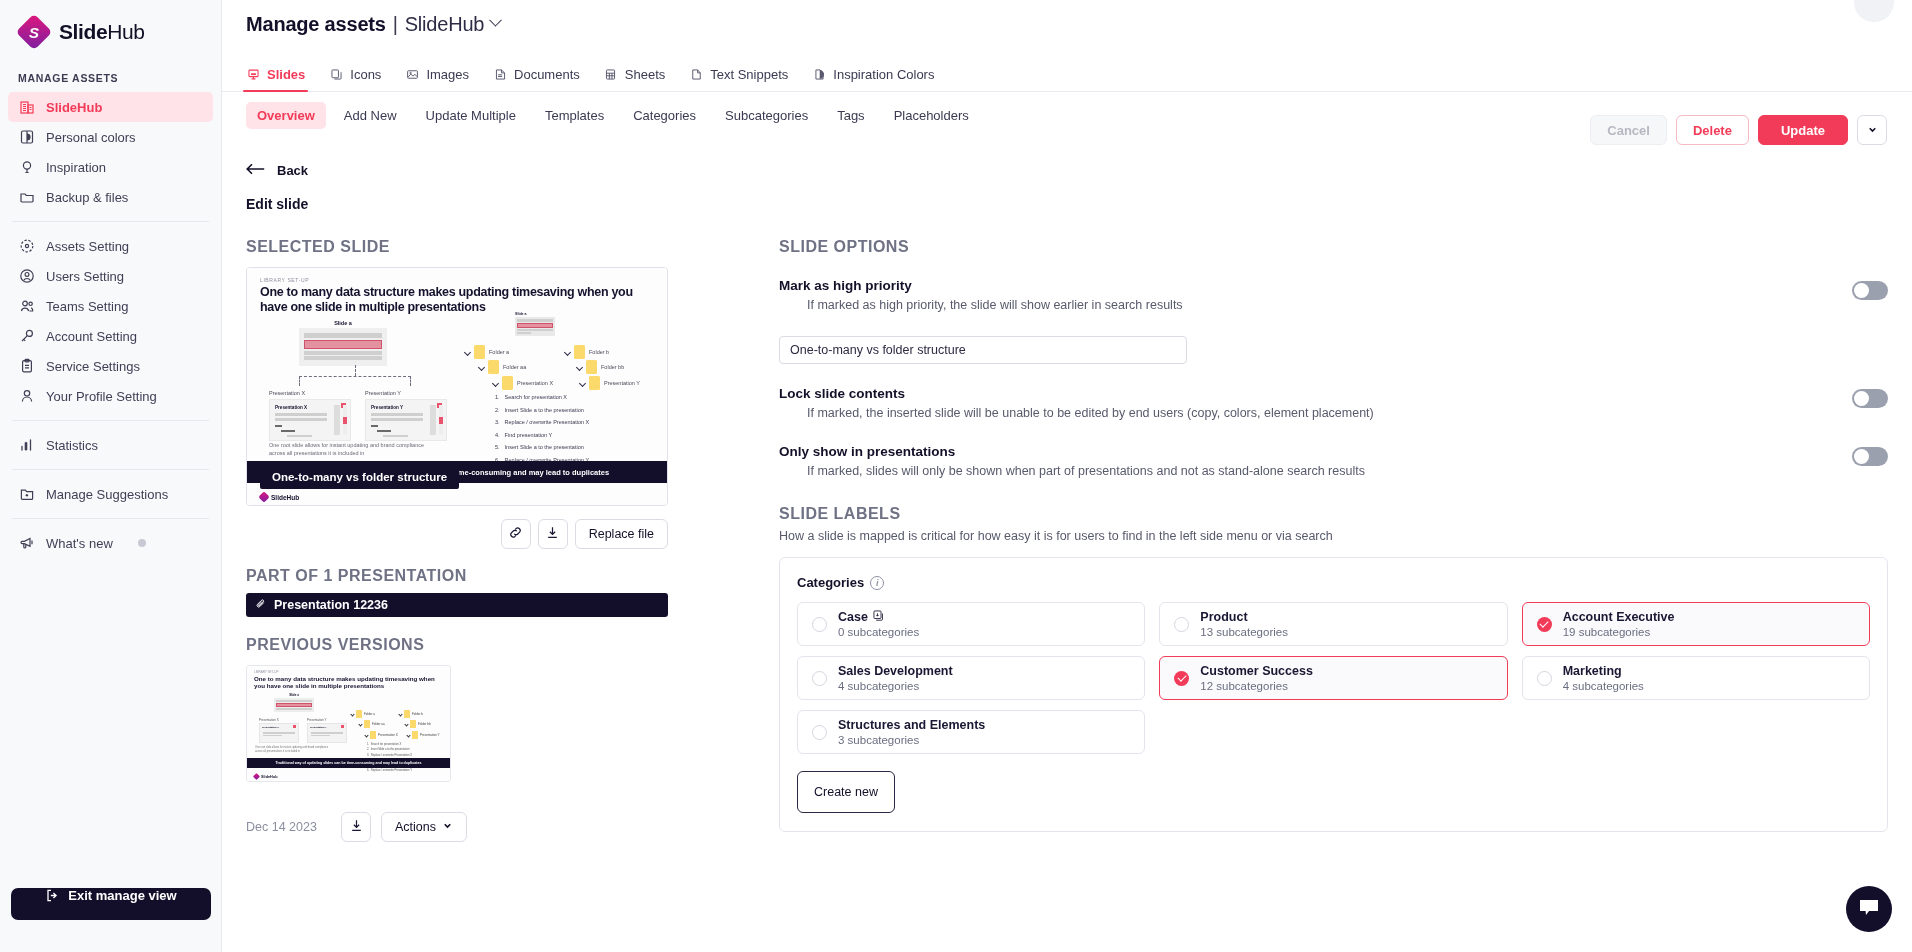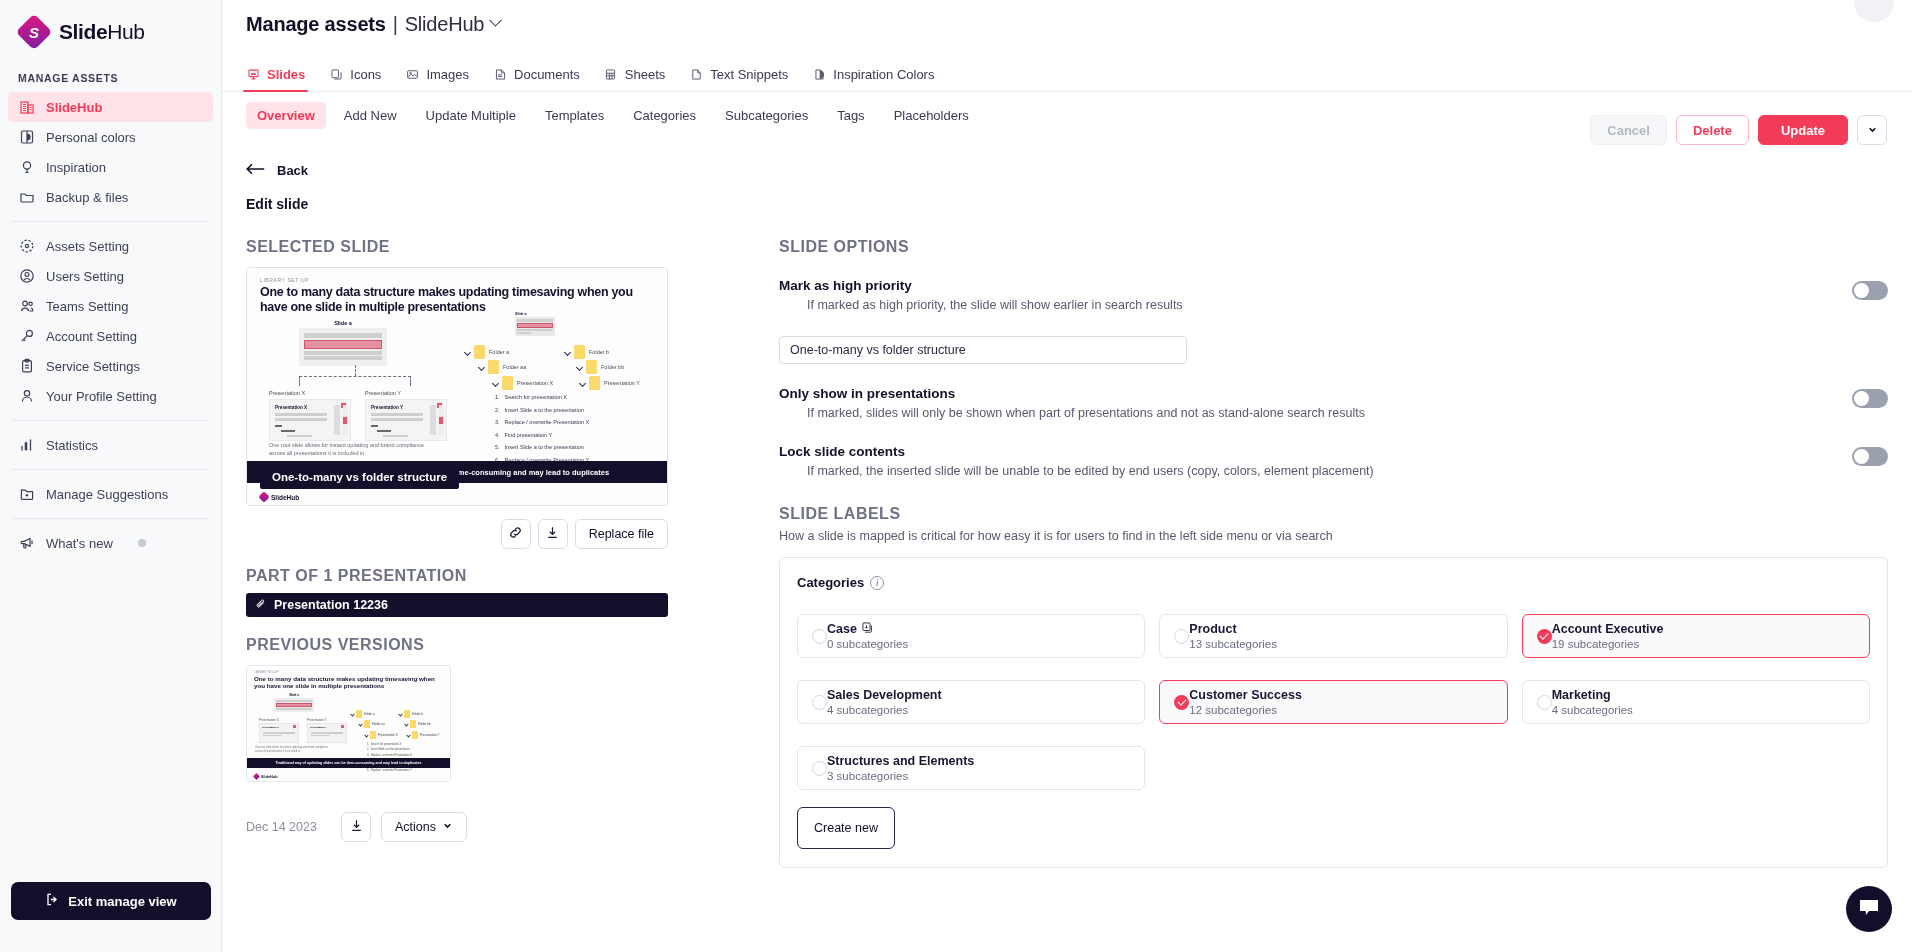--- a/index.html
+++ b/index.html
@@ -46,23 +46,23 @@
     height:30px; margin:0 8px; padding-left:10px;
     border-radius:5px; color:#3f3f55; font-size:13px; cursor:pointer;
   }
   .nav-item.active { background:#ffe3e8; color:#f23b58; font-weight:bold; }
   .nav-item .ic { width:17px; height:17px; flex:0 0 17px; display:flex; align-items:center; justify-content:center;}
   .nav-item svg { display:block; }
   .nav-sep { height:1px; background:#e6e8ee; margin:9px 12px; }
   .dot-badge { width:8px; height:8px; border-radius:50%; background:#c7cad4; margin-left:14px;}
 
   .exit-btn {
-    position:absolute; left:11px; bottom:32px; width:200px; height:38px;
+    position:absolute; left:11px; bottom:32px; width:200px; height:32px;
     background:#130f2b; color:#fff; border-radius:7px;
-    display:flex; align-items:center; justify-content:center; gap:8px;
+    display:flex; align-items:flex-start; justify-content:center; gap:8px;
     font-size:13px; font-weight:bold; cursor:pointer;margin-top:17px;
   }
 
   
   .main { flex:1; position:relative; height:952px; overflow:hidden; background:#fff;}
   .page-title { padding:13px 0 0 24px; font-size:20px; font-weight:bold; letter-spacing:-.2px; display:flex; align-items:center; gap:7px;}
   .page-title .sep { font-weight:normal; color:#3a3952; }
   .page-title .sub { font-weight:normal; color:#2e2c45;}
   .chev { display:inline-block; width:9px; height:9px; border-right:1.6px solid #3a3952; border-bottom:1.6px solid #3a3952; transform:rotate(45deg) translate(-3px,-3px);}
 
@@ -147,21 +147,21 @@
   }
   .sticker-input::placeholder { color:#2c2a42;}
 
   .labels-desc { font-size:12.5px; color:#585a6c; margin-top:6px;}
   .cat-box { margin-top:14px; border:1px solid #e2e5ec; border-radius:6px; padding:17px 17px 18px 17px; }
   .cat-title { display:flex; align-items:center; gap:6px; font-size:13px; font-weight:bold; margin-bottom:12px;}
   .info-i { width:14px; height:14px; border-radius:50%; border:1.2px solid #8f92a3; color:#8f92a3; font-size:9px; display:flex; align-items:center; justify-content:center; font-weight:bold; font-style:italic;}
   .cat-grid { display:grid; grid-template-columns:repeat(3,1fr); gap:10px 14px;}
   .cat-card {
     border:1px solid #e2e5ec; border-radius:6px; height:44px;
-    display:flex; align-items:center; gap:0; padding:16px 14px; cursor:pointer; background:#fff;margin-top:12px;
+    display:flex; align-items:center; gap:11px; padding:16px 14px; cursor:pointer; background:#fff;
   }
   .cat-card.sel { border-color:#f23b58; background:#fafafc;}
   .radio { width:15px; height:15px; border-radius:50%; border:1.4px solid #d3d6de; flex:0 0 15px;}
   .radio.on { border:none; background:#f23b58; display:flex; align-items:center; justify-content:center;}
   .radio.on:after { content:""; width:7px; height:4px; border-left:1.8px solid #fff; border-bottom:1.8px solid #fff; transform:rotate(-45deg) translate(1px,-1px);}
   .cat-name { font-size:12.5px; font-weight:bold; color:#191733; display:flex; align-items:center; gap:5px;}
   .cat-sub { font-size:11.5px; color:#6b6e80; margin-top:2px;}
   .create-new { margin-top:17px; border:1px solid #2a2745; border-radius:6px; height:42px; display:inline-flex; align-items:center; padding:0 16px; font-size:12.5px; cursor:pointer; background:#fff;}
 
   .chat-fab { position:absolute; right:20px; bottom:20px; width:46px; height:46px; border-radius:50%; background:#130f2b; display:flex; align-items:center; justify-content:center; cursor:pointer;}
@@ -708,32 +708,32 @@
               <span class="knob"></span>
             </div>
         </div>
 
         <div class="opt-row">
           <input class="sticker-input" value="One-to-many vs folder structure" style="">
         </div>
 
         <div class="opt-row">
           <div style="max-width:860px;">
+            <div class="opt-head">Lock slide contents</div>
+            <div class="opt-desc">If marked, the inserted slide will be unable to be edited by end users (copy, colors, element placement)</div>
+          </div>
+          <div class="toggle">
+              <span class="knob"></span>
+            </div>
+        </div>
+
+        <div class="opt-row">
+          <div style="max-width:860px;">
             <div class="opt-head">Only show in presentations</div>
             <div class="opt-desc">If marked, slides will only be shown when part of presentations and not as stand-alone search results</div>
-          </div>
-          <div class="toggle">
-              <span class="knob"></span>
-            </div>
-        </div>
-
-        <div class="opt-row">
-          <div style="max-width:860px;">
-            <div class="opt-head">Lock slide contents</div>
-            <div class="opt-desc">If marked, the inserted slide will be unable to be edited by end users (copy, colors, element placement)</div>
           </div>
           <div class="toggle">
               <span class="knob"></span>
             </div>
         </div>
 
         <div class="kicker" style="margin-top:25px;">SLIDE LABELS</div>
         <div class="labels-desc">How a slide is mapped is critical for how easy it is for users to find in the left side menu or via search</div>
 
         <div class="cat-box">

